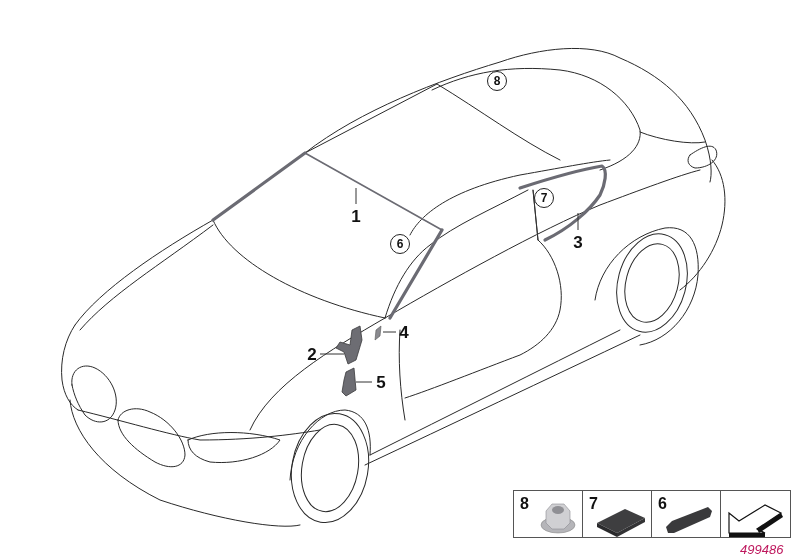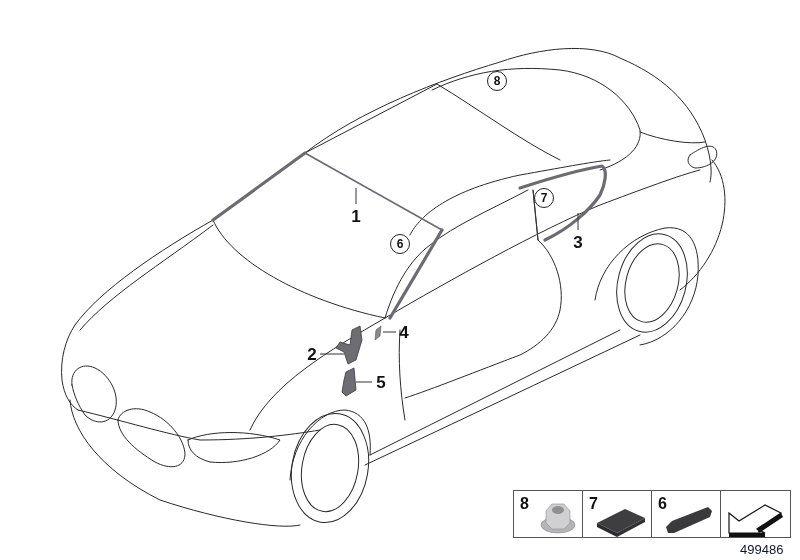--- a/index.html
+++ b/index.html
@@ -7,21 +7,21 @@
   #stage { position:absolute; left:0; top:0; width:800px; height:560px; }
   svg { position:absolute; left:0; top:0; }
   .lbl { position:absolute; font-weight:bold; font-size:17px; color:#111; line-height:1; transform:translate(-50%,-50%); font-family:"Liberation Sans", sans-serif; }
   .circ { position:absolute; width:20px; height:20px; border:1.3px solid #222; border-radius:50%; box-sizing:border-box;
           font-weight:bold; font-size:12px; color:#111; display:flex; align-items:center; justify-content:center; transform:translate(-50%,-50%); background:#fff; }
   .legend { position:absolute; left:513px; top:490px; height:48px; display:flex; border:1px solid #555; box-sizing:border-box; }
   .cell { position:relative; width:69px; height:46px; border-right:1px solid #555; box-sizing:border-box; }
   .cell:last-child { border-right:none; }
   .cell .num { position:absolute; left:6px; top:4px; font-weight:bold; font-size:16px; color:#111; }
   .cell svg { position:absolute; left:0; top:0; }
-  .diagram-id { position:absolute; left:740px; top:542px; font-size:13px; color:#0f172a; }
+  .diagram-id { position:absolute; left:740px; top:542px; font-size:13px; color:#be185d;font-style:italic; }
 </style>
 </head>
 <body>
 
 <div id="stage">
 
   <svg width="800" height="560" viewBox="0 0 800 560">
     <g fill="none" stroke="#2a2a2a" stroke-width="1" stroke-linejoin="round" stroke-linecap="round">
 
       <path d="M305 153 C360 110 440 80 500 62 C540 48 590 42 620 58 C660 75 690 100 705 140 C712 160 712 175 710 182"></path>

